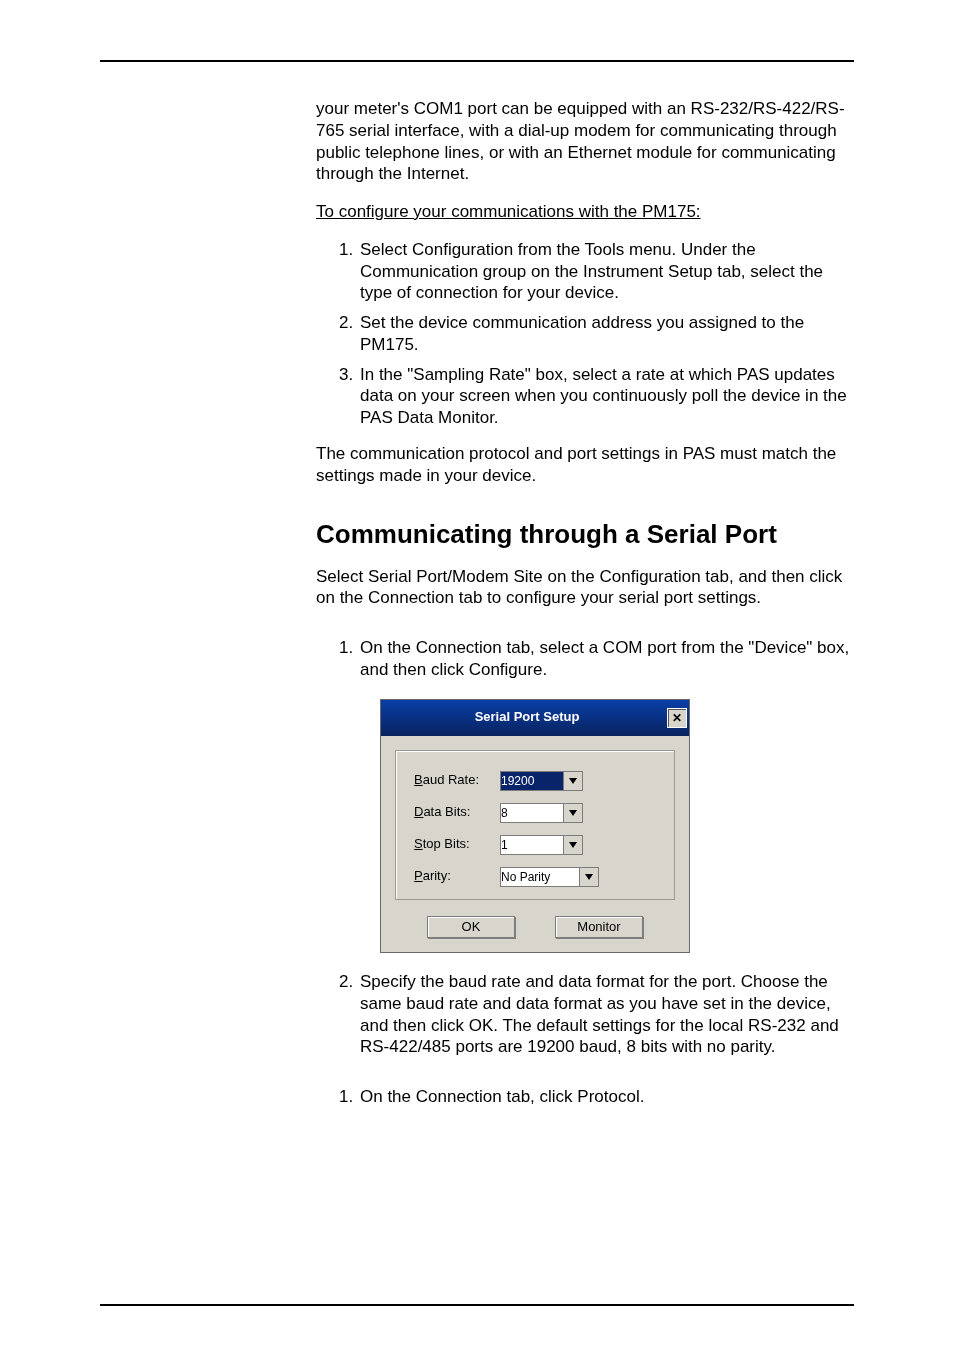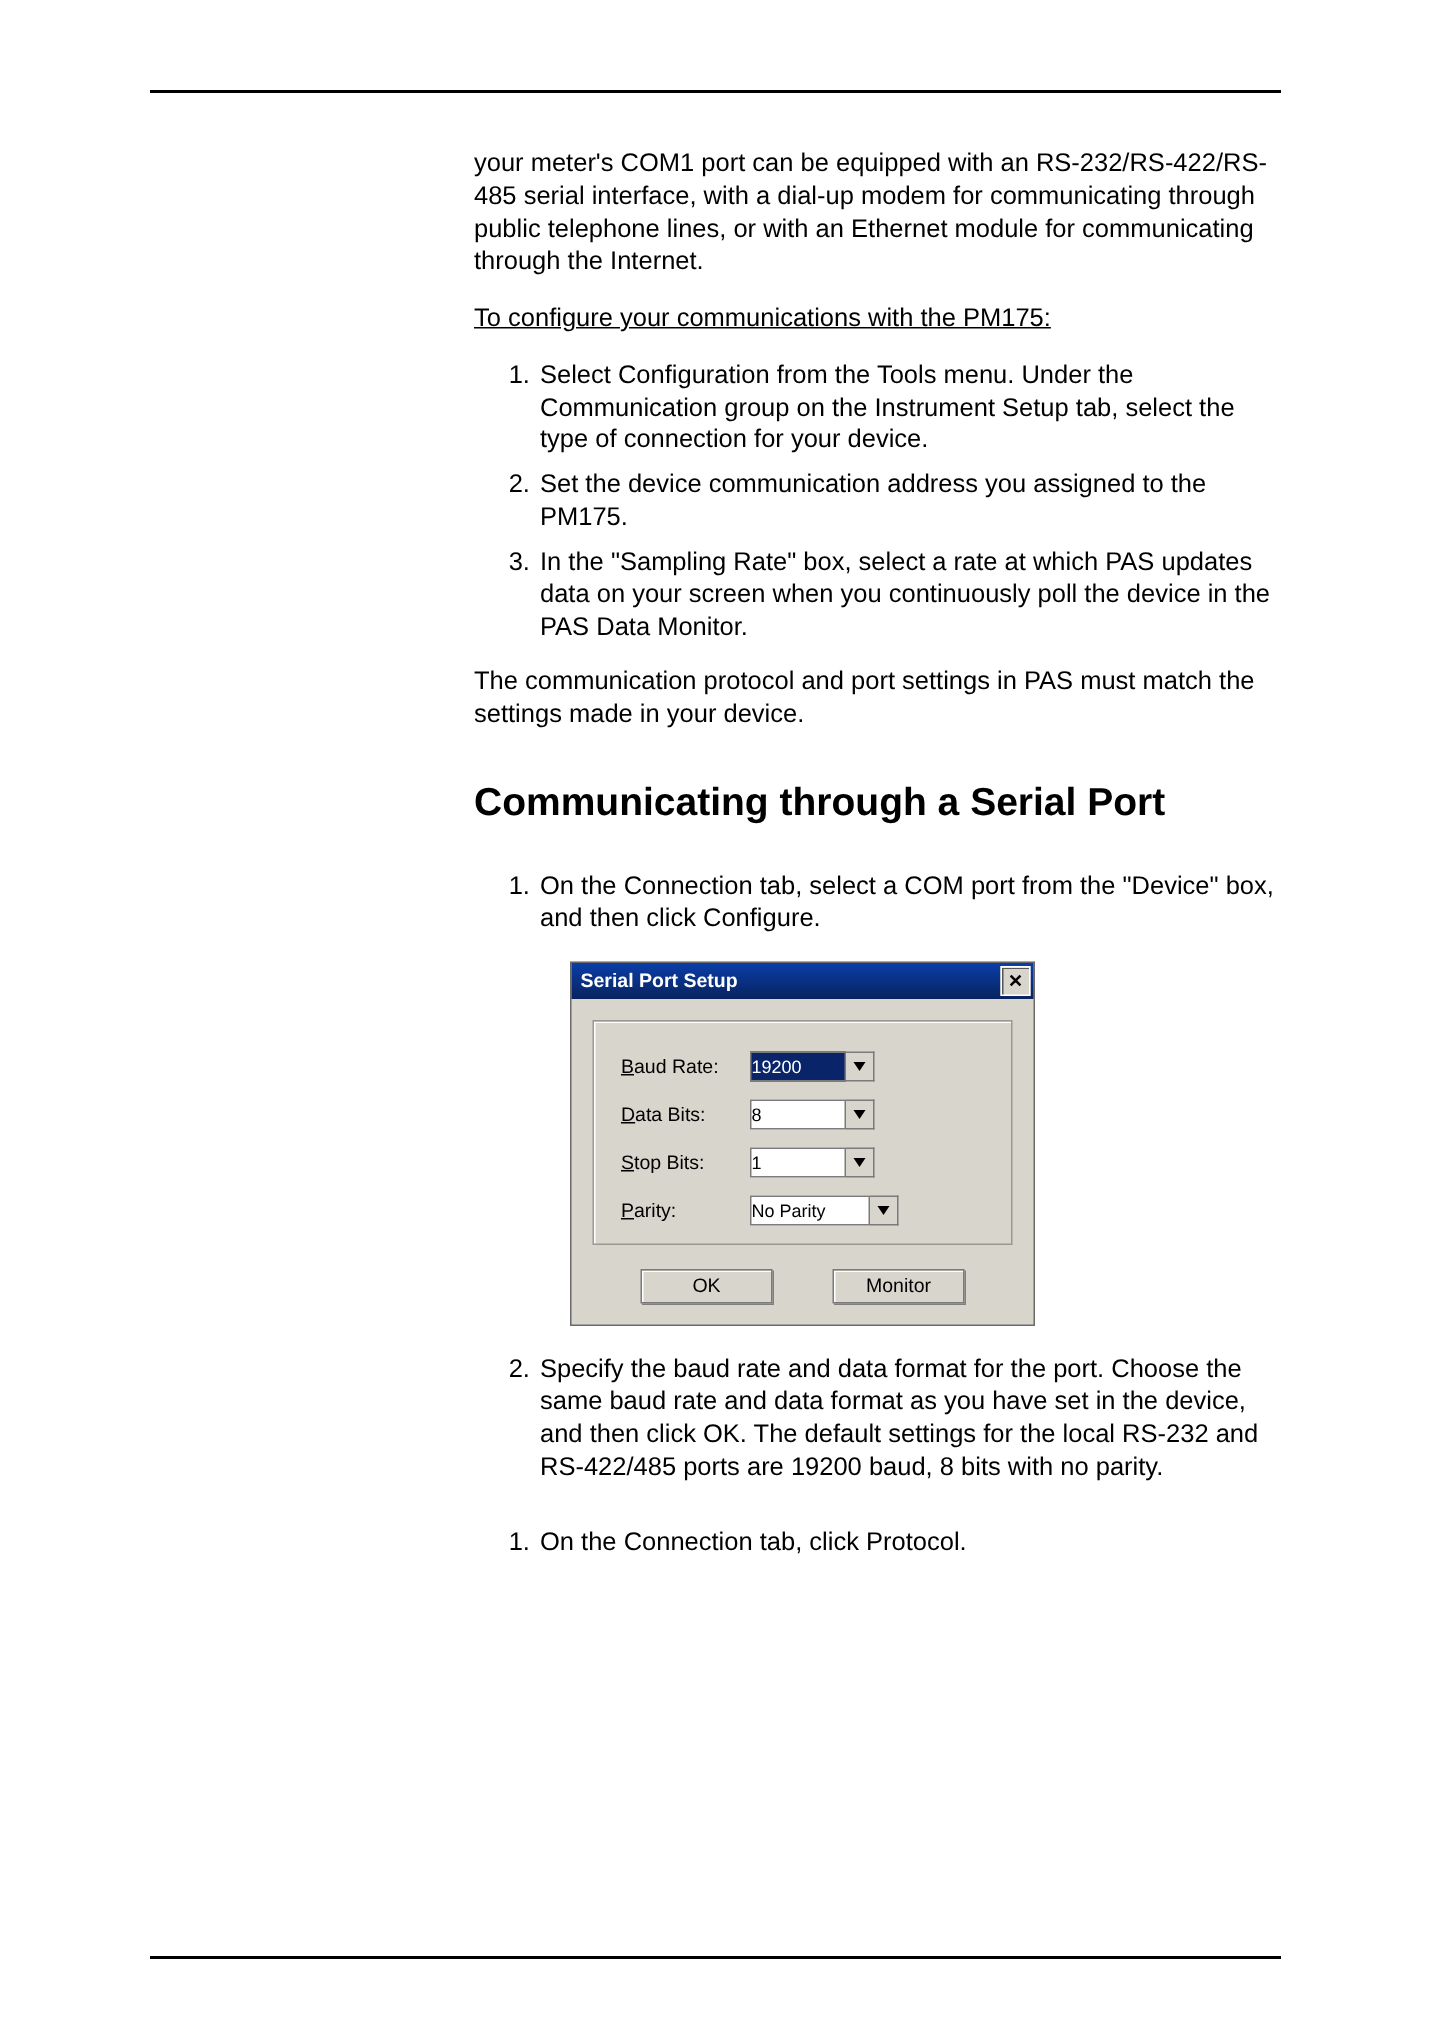--- a/index.html
+++ b/index.html
@@ -64,24 +64,25 @@
     background: #d8d5cd;
     font-family: Tahoma, Arial, sans-serif;
     font-size: 13px;
   }
   .titlebar {
     background: #0a246a;
     background: linear-gradient(#0a3ea8,#08235f);
     color: #fff;
     display: flex;
     align-items: center;
-    height: 24px;
+    height: 36px;
     padding: 0 2px 0 6px;
     font-weight: 700;
     font-size: 13px;
+    text-align: center;
   }
   .titlebar .title { flex: 1; white-space: nowrap; }
   .titlebar .closebtn {
     width: 18px; height: 18px;
     background: #d8d5cd;
     border: 1px solid #fff;
     box-shadow: 1px 1px 0 #555 inset;
     display: flex; align-items: center; justify-content: center;
     color: #000; font-weight: 700; font-size: 12px; line-height: 1;
     cursor: pointer;
@@ -152,33 +153,34 @@
     text-align: center;
   }
 </style>
 </head>
 <body>
 
 <div class="page">
   <div class="top-rule"></div>
 
   <div class="content">
-    <p>your meter's COM1 port can be equipped with an RS-232/RS-422/RS-485 serial interface, with a dial-up modem for communicating through public telephone lines, or with an Ethernet module for communicating through the Internet.</p>
+    <p>your meter's COM1 port can be equipped with an RS-232/RS-422/RS-765 serial interface, with a dial-up modem for communicating through public telephone lines, or with an Ethernet module for communicating through the Internet.</p>
     <p>To configure your communications with the PM175:</p>
 
     <ol class="num">
       <li>Select Configuration from the Tools menu. Under the Communication group on the Instrument Setup tab, select the type of connection for your device.</li>
       <li>Set the device communication address you assigned to the PM175.</li>
       <li>In the "Sampling Rate" box, select a rate at which PAS updates data on your screen when you continuously poll the device in the PAS Data Monitor.</li>
     </ol>
 
     <p>The communication protocol and port settings in PAS must match the settings made in your device.</p>
 
     <h2 class="section">Communicating through a Serial Port</h2>
 
+    <p>Select Serial Port/Modem Site on the Configuration tab, and then click on the Connection tab to configure your serial port settings.</p>
 
     <ol class="num" style="margin-top:28px;">
       <li>On the Connection tab, select a COM port from the "Device" box, and then click Configure.</li>
     </ol>
 
     <div class="dialog-wrap">
       <div class="dialog">
         <div class="titlebar">
           <span class="title">Serial Port Setup</span>
           <span class="closebtn">

